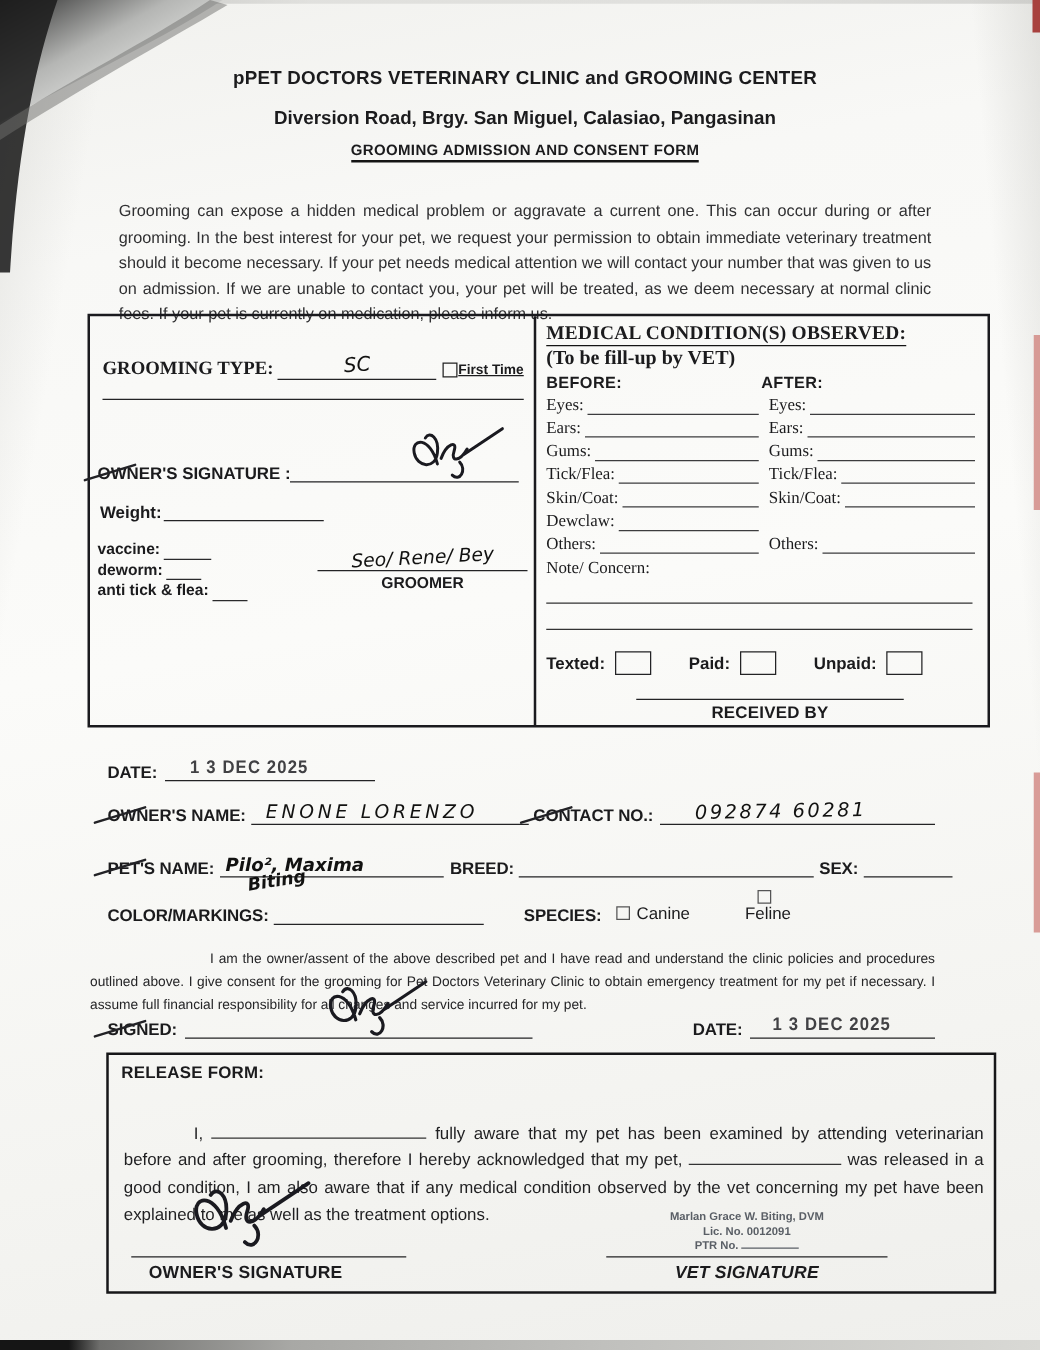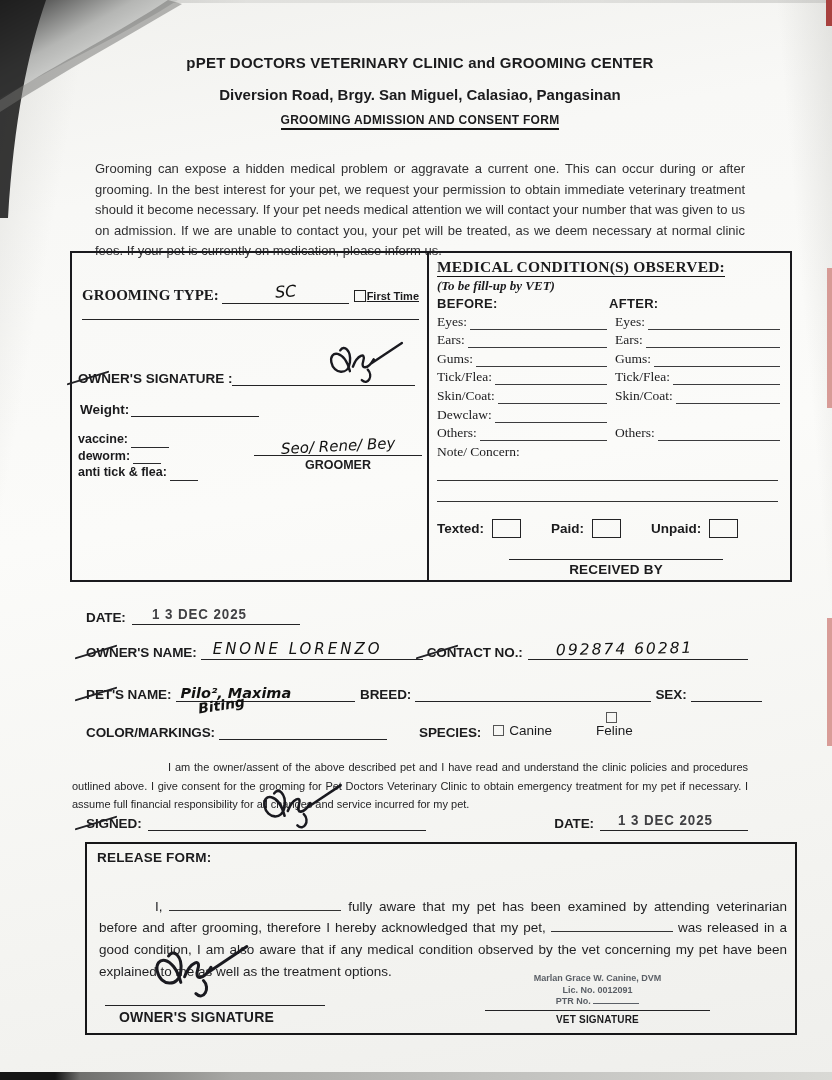--- a/index.html
+++ b/index.html
@@ -50,21 +50,21 @@
   .vac-block{position:absolute;left:6px;top:178px;font-weight:bold;font-size:12.5px;line-height:16.5px;}
   .vac-row{display:flex;align-items:flex-end;}
   .vac-fill{height:13px;margin-left:3px;border-bottom:1.4px solid #2a2a2c;}
   .groomer{position:absolute;left:182px;top:186px;width:168px;text-align:center;}
   .groomer-hw{display:inline-block;font-size:15px;transform:rotate(-3deg);white-space:nowrap;}
   .groomer-line{border-bottom:1.6px solid #232325;margin-top:-2px;}
   .groomer-lbl{font-weight:bold;font-size:12.5px;margin-top:2px;}
   
   .m-title{font-family:"Liberation Serif",serif;font-weight:bold;font-size:15.5px;display:inline-block;
     border-bottom:1.8px solid #141414;letter-spacing:.2px;}
-  .m-sub{font-family:"Liberation Serif",serif;font-weight:bold;font-style:italic;font-size:13px;margin-top:1px;}
+  .m-sub{font-family:"Liberation Serif",serif;font-weight:bold;font-size:16px;margin-top:1px;}
   .ba-row{display:grid;grid-template-columns:172px 1fr;margin-top:2px;}
   .ba-row span{font-weight:bold;font-size:13px;letter-spacing:.3px;}
   .m-row{display:grid;grid-template-columns:170px 1fr;column-gap:8px;height:18.6px;align-items:end;}
   .m-cell{display:flex;align-items:flex-end;}
   .m-cell .mlbl{font-family:"Liberation Serif",serif;font-size:13.5px;white-space:nowrap;padding-right:3px;}
   .m-cell .ln{flex:1;border-bottom:1.2px solid #3c3c3e;height:13px;}
   .m-cell.blank .ln{border-bottom:none;}
   .note{font-family:"Liberation Serif",serif;font-size:13.5px;margin-top:3px;}
   .nline{border-bottom:1.4px solid #333;height:20px;margin-right:2px;}
   .status-row{display:flex;align-items:center;margin-top:17px;font-weight:bold;font-size:13.5px;}
@@ -115,21 +115,21 @@
     text-align:justify;text-indent:56px;color:#1f1f21;}
   .blank1{display:inline-block;width:172px;border-bottom:1.5px solid #333;height:12px;}
   .blank2{display:inline-block;width:122px;border-bottom:1.5px solid #333;height:12px;}
   .r-owner{position:absolute;left:18px;bottom:8px;width:228px;}
   .r-owner .sline{border-bottom:1.8px solid #232325;width:220px;}
   .r-owner .slabel{font-weight:bold;font-size:14px;margin:3px 0 0 14px;letter-spacing:.2px;}
   .r-vet{position:absolute;left:398px;bottom:8px;width:225px;text-align:center;}
   .stampblock{font-size:9px;line-height:1.3;color:#5a5f66;margin-bottom:2px;font-weight:bold;}
   .ptr-line{display:inline-block;width:46px;border-bottom:1px solid #5a5f66;height:7px;}
   .r-vet .sline{border-bottom:1.8px solid #232325;width:100%;}
-  .r-vet .slabel{font-weight:bold;font-size:10px;margin-top:3px;letter-spacing:.2px;}
+  .r-vet .slabel{font-weight:bold;font-size:14px;margin-top:3px;letter-spacing:.2px;font-style:italic;}
 </style>
 </head>
 <body>
 
 <div class="page">
 
   <svg width="0" height="0" style="position:absolute">
     <defs>
       <g id="sig">
         <path d="M42,46 C34,16 14,18 17,34 C20,50 40,52 42,34 C44,18 34,10 29,18
@@ -393,21 +393,21 @@
     <div class="r-owner">
       <svg class="sig" style="left:35px;bottom:20px;" width="125" height="66" viewBox="0 0 130 70">
           <use href="#sig"></use>
         </svg>
       <div class="sline"></div>
       <div class="slabel">OWNER'S SIGNATURE</div>
     </div>
 
     <div class="r-vet">
       <div class="stampblock">
-        <div>Marlan Grace W. Canine, DVM</div>
+        <div>Marlan Grace W. Biting, DVM</div>
         <div>Lic. No. 0012091</div>
         <div>
           <span>PTR No.</span>
           <span class="ptr-line"></span>
         </div>
       </div>
       <div class="sline"></div>
       <div class="slabel">VET SIGNATURE</div>
     </div>
   </div>

